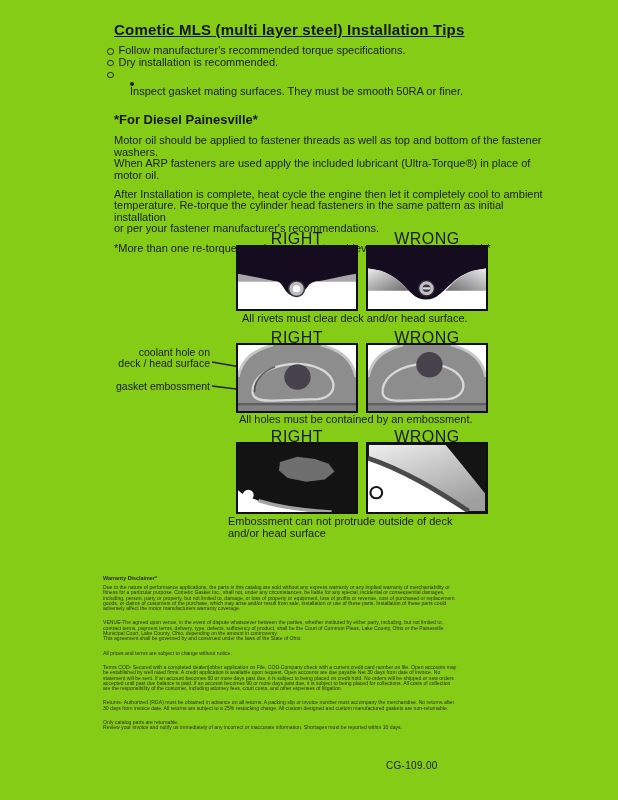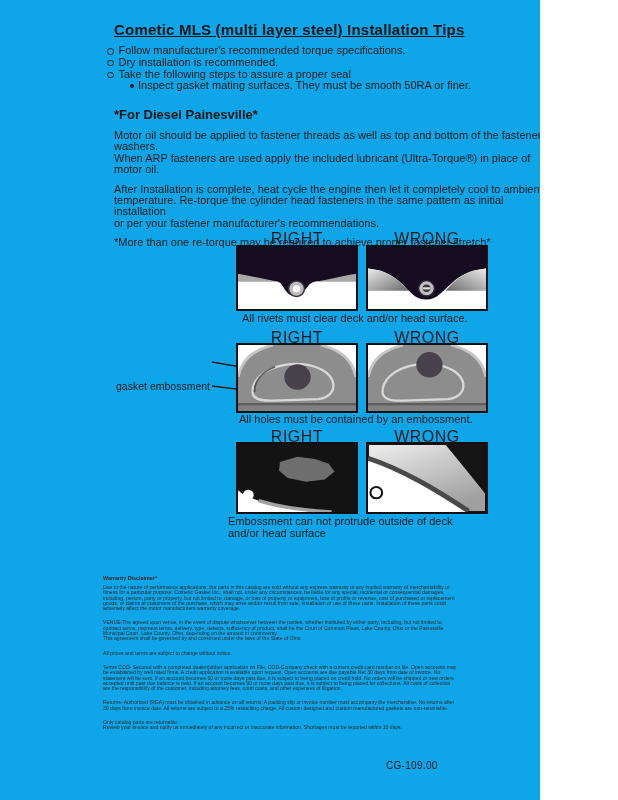--- a/index.html
+++ b/index.html
@@ -1,28 +1,28 @@
 <!DOCTYPE html>
 <html><head>
 <meta charset="utf-8">
 <style>
   html,body{margin:0;padding:0;background:#ffffff;}
-  .page{position:relative;width:540px;height:800px;background:#0ea5e9;overflow:hidden;
+  .page{position:relative;width:618px;height:800px;background:#84cc16;overflow:hidden;
         font-family:"Liberation Sans",sans-serif;color:#1c1c1c;}
 
   
   .topcontent{position:absolute;left:107px;top:21px;width:440px;}
   .title{margin:0 0 0 7px;font-size:15px;font-weight:bold;text-decoration:underline;
          letter-spacing:.2px;color:#151515;}
   .bullets{margin-top:7px;}
   .b-row{display:flex;align-items:flex-start;font-size:11px;line-height:11.6px;margin:0 0 0 0;text-align:right;}
   .b-row + .b-row{margin-top:.2px;}
   .o-bullet{flex:0 0 auto;width:4.5px;height:4.5px;border:1px solid #2a2a2a;border-radius:50%;
             margin:3px 5px 0 0;}
-  .sub{padding-left:23px;}
+  .sub{padding-left:23px;flex-direction:column;}
   .dot-bullet{flex:0 0 auto;width:4px;height:4px;background:#1c1c1c;border-radius:50%;
               margin:3.5px 4px 0 0;}
   .diesel-h{margin:15px 0 0 7px;font-size:13px;font-weight:bold;color:#151515;}
   .para{margin:8px 0 0 7px;font-size:11px;line-height:11.4px;white-space:pre-line;}
 
   
   .dg-label{position:absolute;width:122px;text-align:center;font-size:16px;
             letter-spacing:.5px;color:#1b1b1b;}
   .box{position:absolute;border:2.5px solid #0f0f0f;box-sizing:border-box;background:#fff;}
   .box svg{display:block;width:100%;height:100%;}
@@ -50,21 +50,20 @@
       <div class="b-row">
         <span class="o-bullet"></span>
         <span>Follow manufacturer's recommended torque specifications.</span>
       </div>
       <div class="b-row">
         <span class="o-bullet"></span>
         <span>Dry installation is recommended.</span>
       </div>
       <div class="b-row">
         <span class="o-bullet"></span>
-        <span>Take the following steps to assure a proper seal</span>
       </div>
       <div class="b-row sub">
         <span class="dot-bullet"></span>
         <span>Inspect gasket mating surfaces.  They must be smooth 50RA or finer.</span>
       </div>
     </div>
 
     <h2 class="diesel-h">*For Diesel Painesville*</h2>
     <p class="para">Motor oil should be applied to fastener threads as well as top and bottom of the fastener washers.
 When ARP fasteners are used apply the included lubricant (Ultra-Torque®) in place of motor oil.</p>
@@ -106,20 +105,22 @@
       <circle cx="60.5" cy="44" r="8.2" fill="#c0c0c0" stroke="#2e2737" stroke-width="1.5"></circle>
       <circle cx="60.5" cy="44" r="4" fill="#3c3547"></circle>
       <rect x="56.5" y="42.8" width="8" height="2.4" rx="1.2" fill="#dcdcdc"></rect>
     </svg>
   </div>
   <div class="caption" style="left:242px;top:313px">All rivets must clear deck and/or head surface.</div>
 
   <div class="dg-label" style="left:236px;top:329px">RIGHT</div>
   <div class="dg-label" style="left:366px;top:329px">WRONG</div>
 
+  <div class="callout" style="left:86px;top:347px">coolant hole on
+deck / head surface</div>
   <div class="callout" style="left:86px;top:381px">gasket embossment</div>
   <svg class="leader" width="92" height="44">
     <line x1="2" y1="10" x2="87" y2="25" stroke="#222" stroke-width="1.3"></line>
     <line x1="2" y1="34" x2="50" y2="40" stroke="#222" stroke-width="1.3"></line>
   </svg>
 
   <div class="box" style="left:236px;top:343px;width:122px;height:70px">
     <svg viewBox="0 0 121 70" preserveAspectRatio="none">
       <rect x="0" y="0" width="121" height="70" fill="#8d8d8d"></rect>
       <path d="M0,0 H36 C14,6 4,16 0,34 Z" fill="#ffffff"></path>

